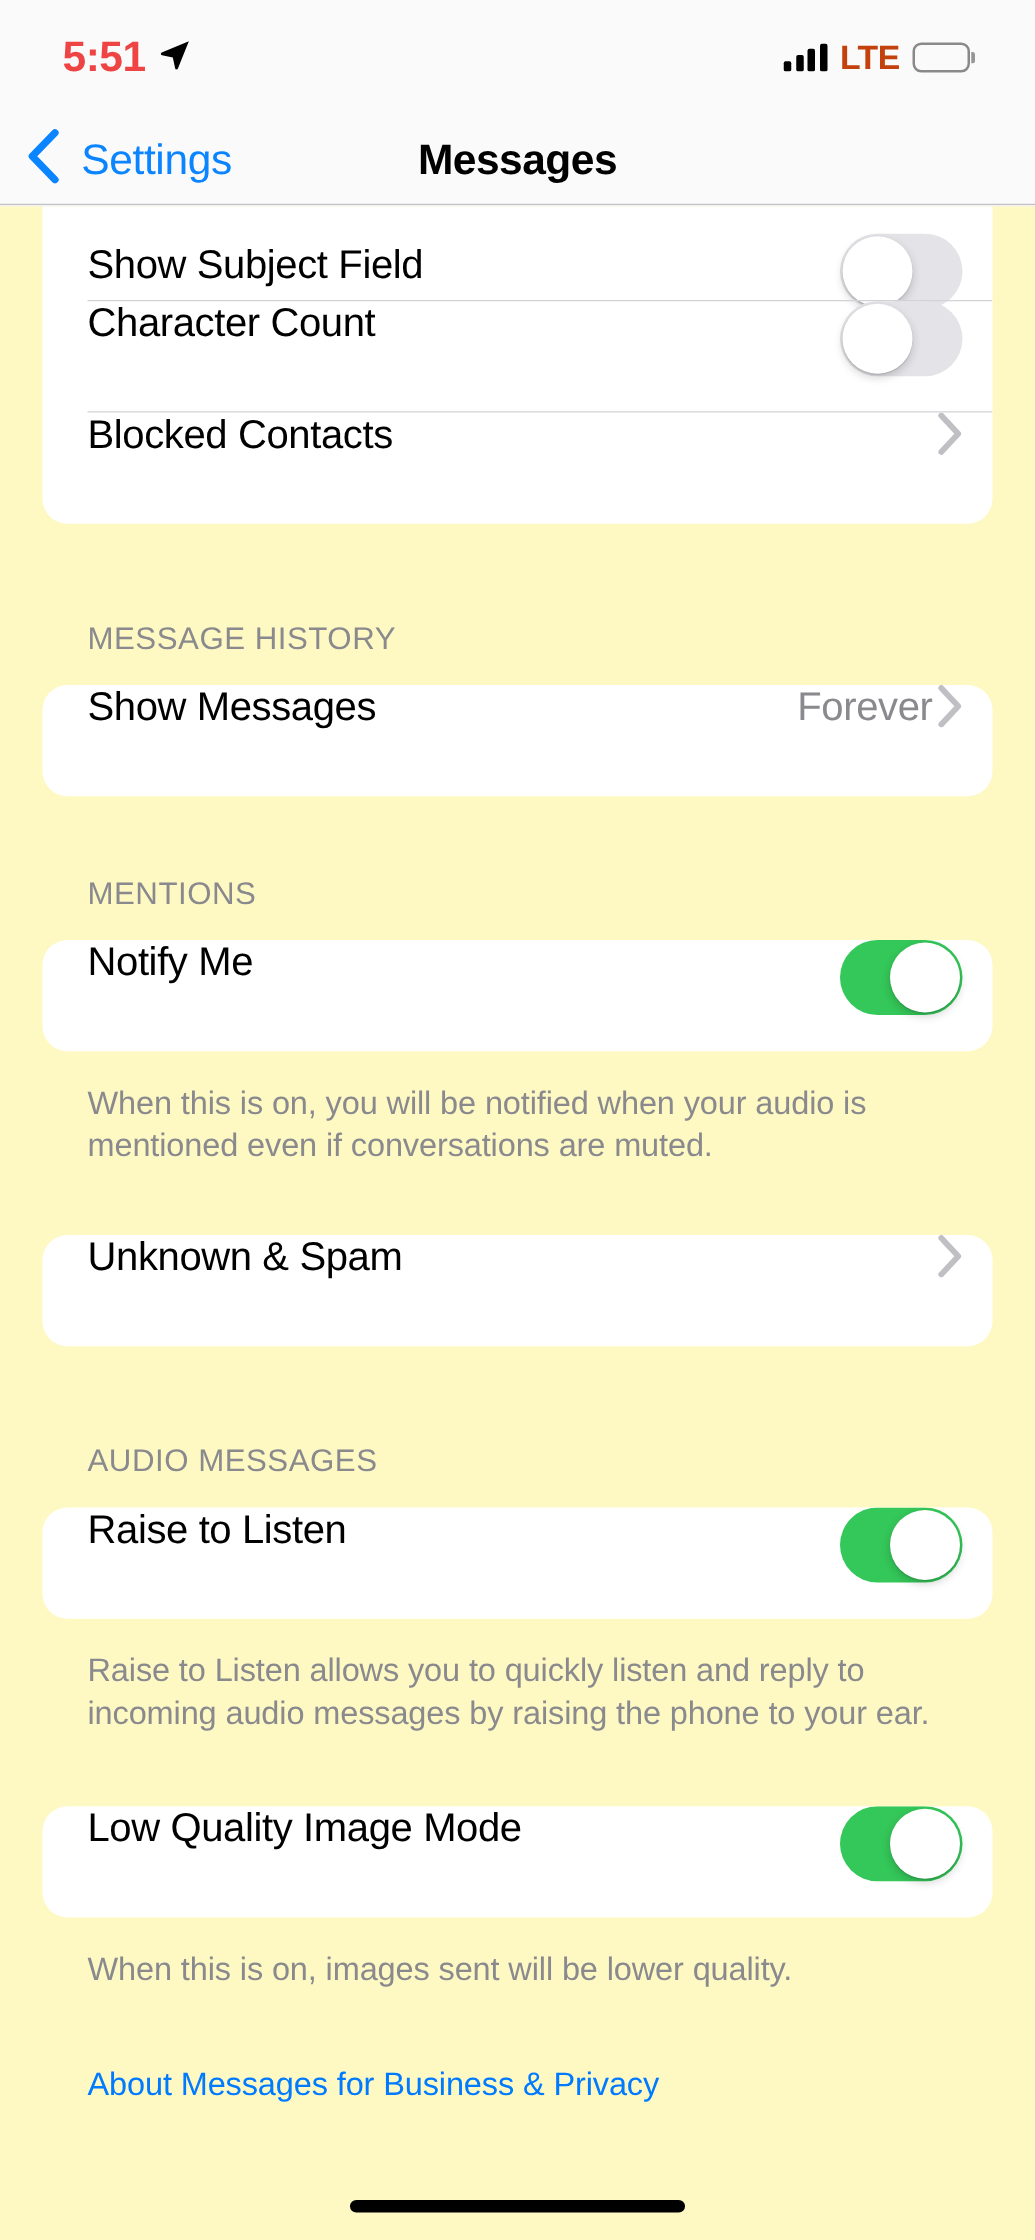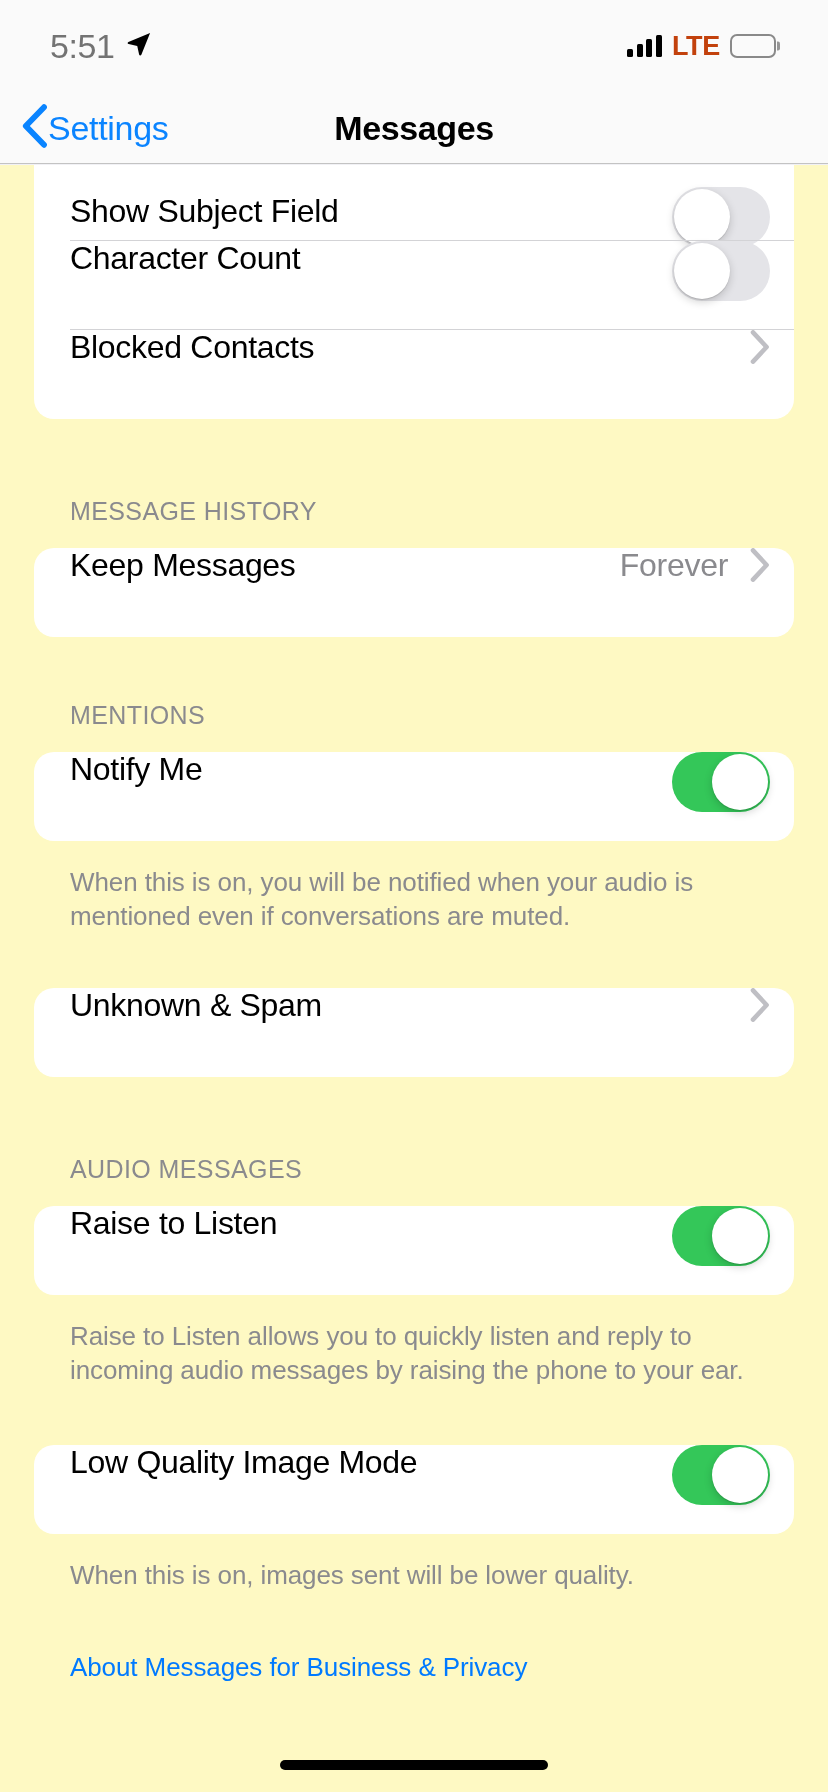--- a/index.html
+++ b/index.html
@@ -33,22 +33,22 @@
     padding: 0 52px 0 50px;
     z-index: 30;
   }
   .status-left {
     display: flex;
     align-items: center;
     gap: 10px;
   }
   .status-time {
     font-size: 34px;
-    font-weight: 400;
-    color: #737373;
+    font-weight: 700;
+    color: #ef4444;
     letter-spacing: -0.4px;
     line-height: 1;
   }
   .loc-arrow { display: block; }
   .status-right {
     display: flex;
     align-items: center;
     gap: 10px;
   }
   .signal-bars {
@@ -108,21 +108,21 @@
     border-bottom: 1px solid rgba(0,0,0,0.22);
     display: flex;
     align-items: center;
     z-index: 30;
   }
   .nav-back {
     position: absolute;
     left: 22px;
     display: flex;
     align-items: center;
-    gap: 0;
+    gap: 17px;
     cursor: pointer;
   }
   .chev-back {
     display: block;
   }
   .nav-back-label {
     font-size: 34px;
     color: #0A84FF;
     letter-spacing: -0.3px;
     line-height: 1;
@@ -183,21 +183,21 @@
     font-size: 32px;
     color: #000;
     letter-spacing: -0.3px;
     flex: 1;
     line-height: 1.1;
   }
   .row-value {
     font-size: 32px;
     color: #8A8A8E;
     letter-spacing: -0.3px;
-    margin-right: 22px;
+    margin-right: 4px;
     line-height: 1.1;
     white-space: nowrap;
   }
   .chev-right { display: block; flex: none; }
 
   
   .toggle {
     position: relative;
     width: 98px;
     height: 60px;
@@ -336,21 +336,21 @@
 
     </div>
 
     <div class="sp-80"></div>
 
     <div class="section-header">MESSAGE HISTORY</div>
     <div class="sp-24"></div>
 
     <div class="card">
       <div class="row">
-        <span class="row-label">Keep Messages</span>
+        <span class="row-label">Show Messages</span>
         <span class="row-value">Forever</span>
         <span class="chev-right">
           <svg width="20" height="34" viewBox="0 0 10 17">
             <path d="M1.5 1.2 8.3 8.5 1.5 15.8" fill="none" stroke="#BFBFC4" stroke-width="2.3" stroke-linecap="round" stroke-linejoin="round"></path>
           </svg>
         </span>
       </div>
     </div>
 
     <div class="sp-66"></div>

